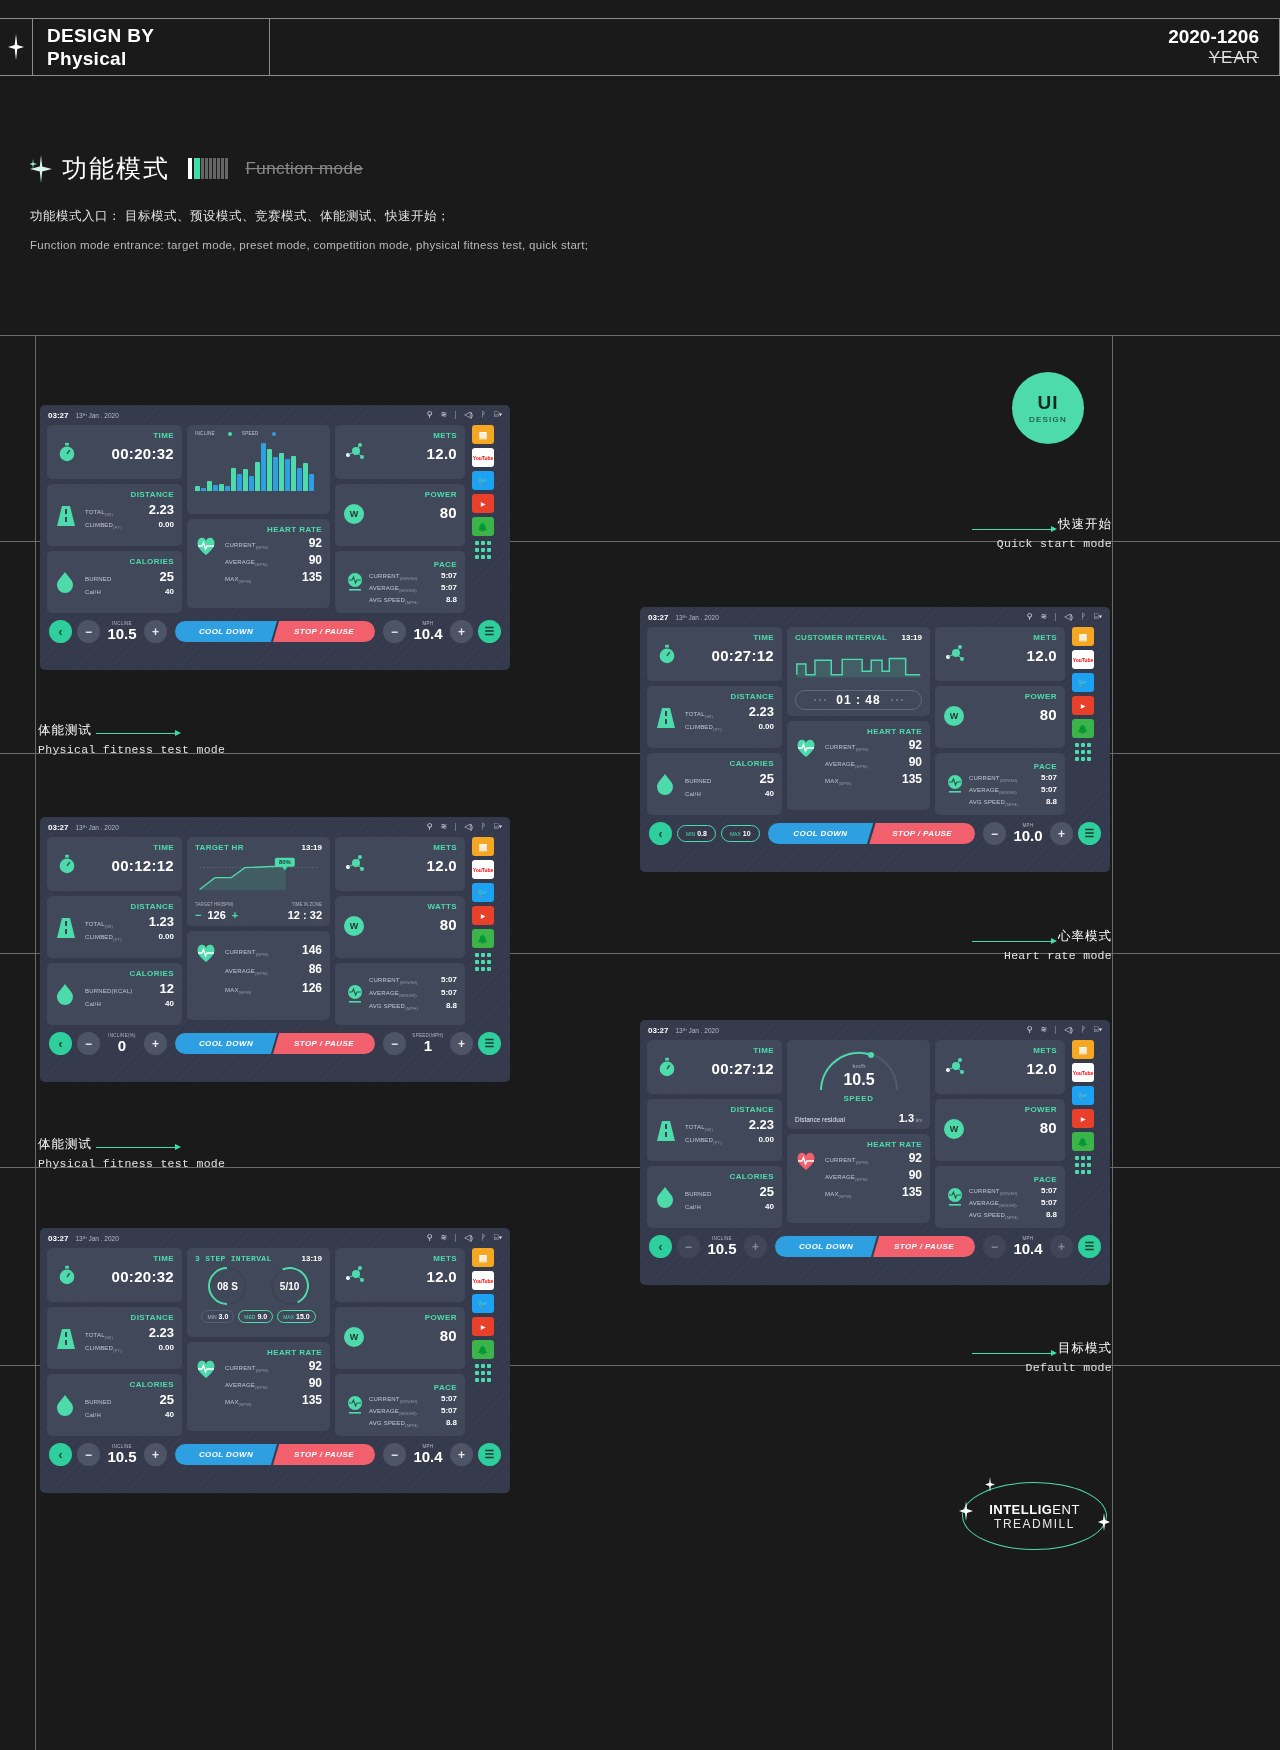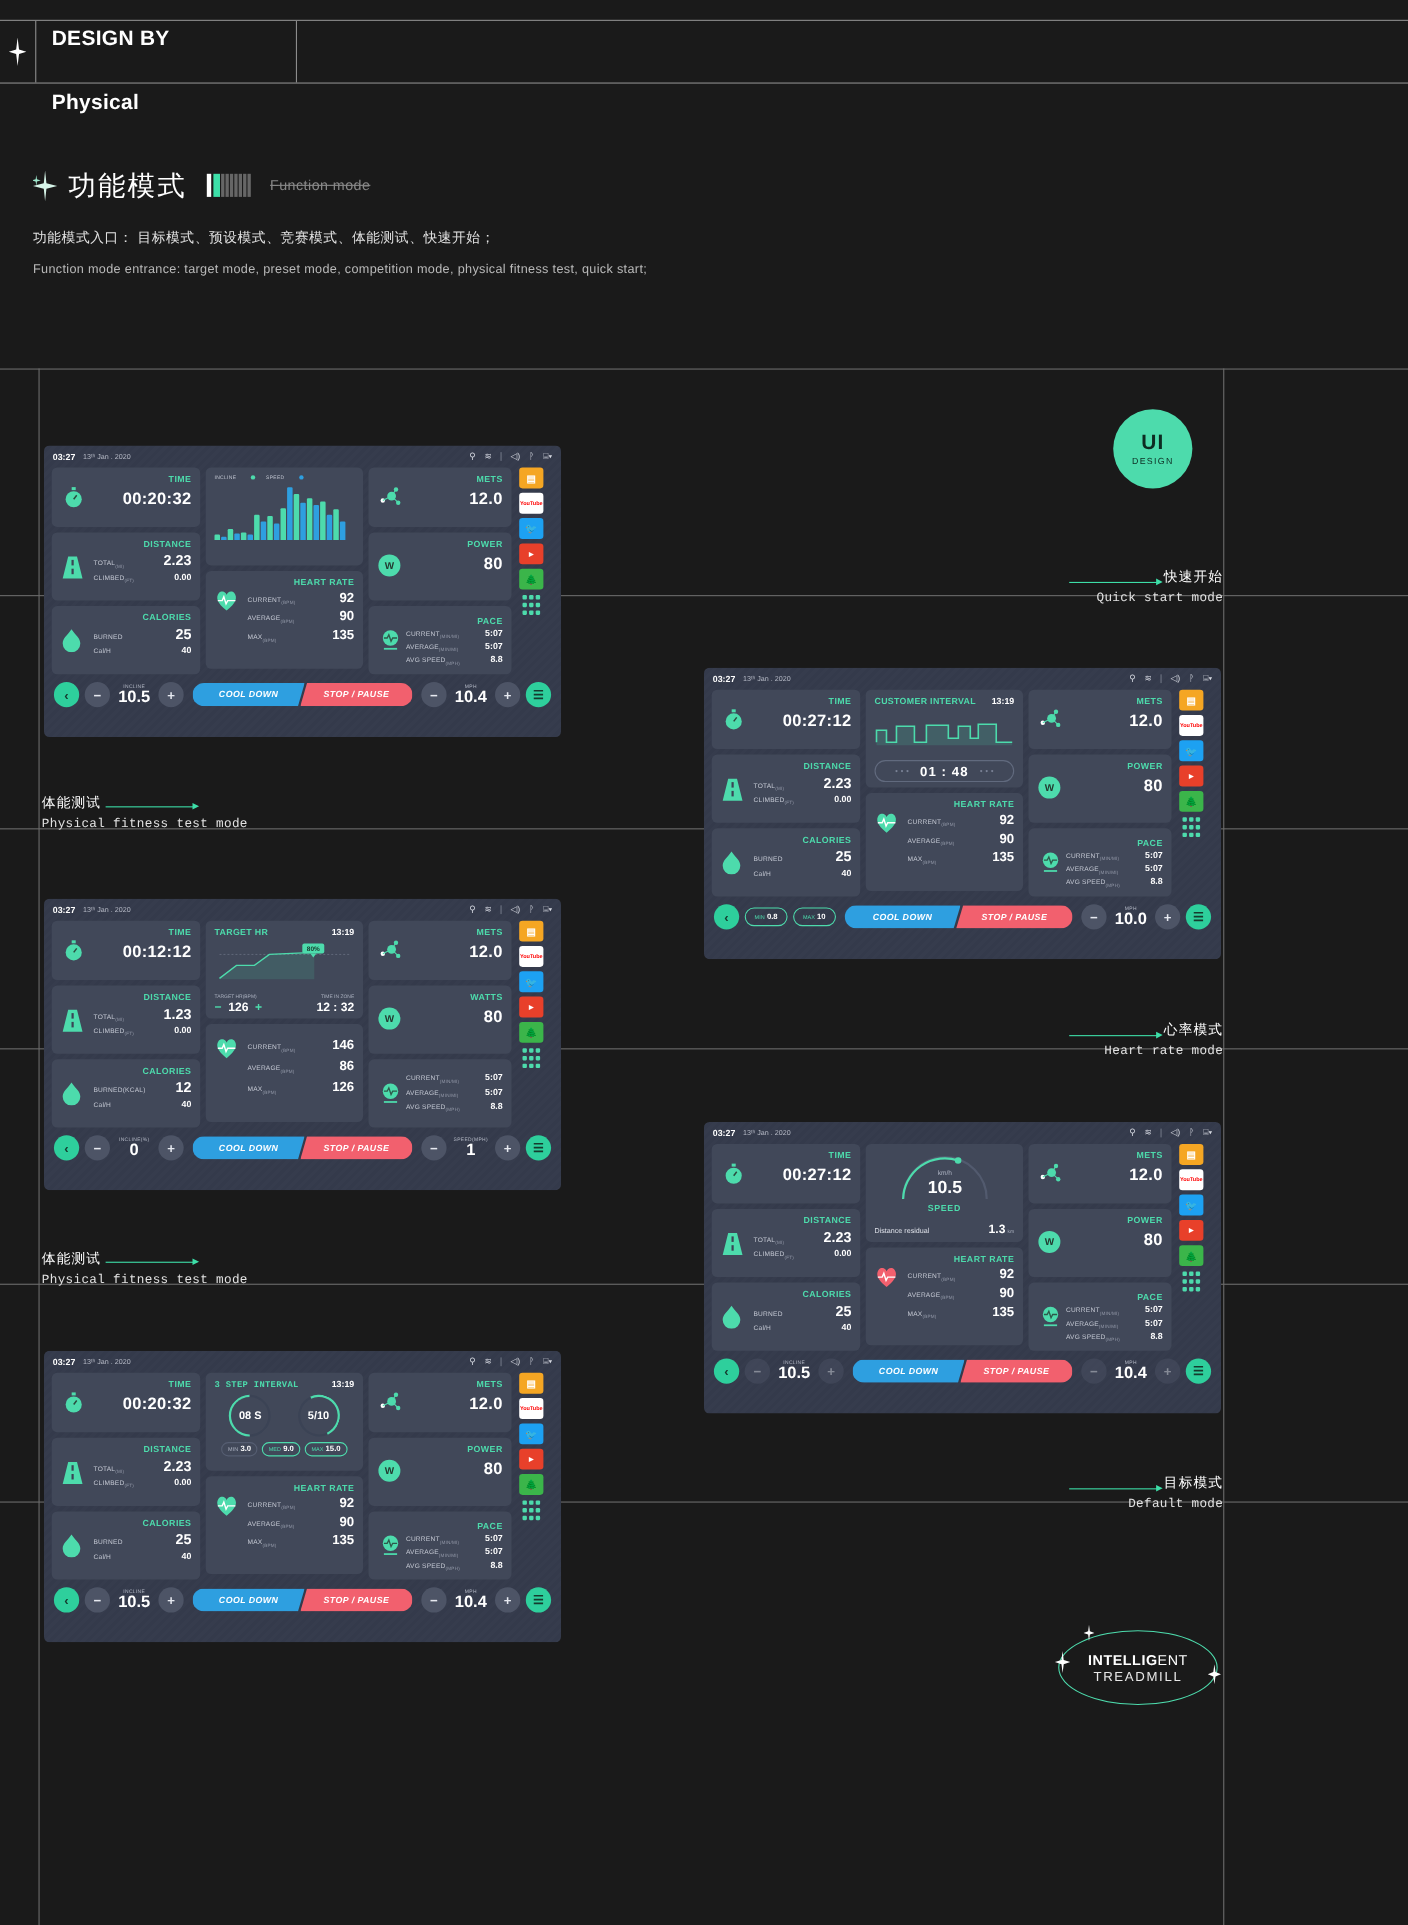--- a/index.html
+++ b/index.html
@@ -19,37 +19,37 @@
     display: flex; align-items: stretch;
   }
   .hdr-star {
     width: 32px; display: flex; align-items: center; justify-content: center;
   }
   .hdr-title {
     width: 238px; border-left: 1px solid #8c8c8c; border-right: 1px solid #8c8c8c;
     display: flex; flex-direction: column; justify-content: center;
     padding-left: 14px;
   }
-  .hdr-title span { font-size: 19px; font-weight: bold; letter-spacing: .3px; line-height: 1.22; margin-top: 35px; }
+  .hdr-title span { font-size: 19px; font-weight: bold; letter-spacing: .3px; line-height: 1.22; }
   .hdr-right {
     flex: 1; border-right: 1px solid #8c8c8c;
     display: flex; flex-direction: column; align-items: flex-end; justify-content: center;
     padding-right: 20px;
   }
   .hdr-right .date { font-size: 19px; font-weight: bold; }
   .hdr-right .year { font-size: 17px; color: #ddd; text-decoration: line-through; letter-spacing: 1px;}
 
   
   .sect { position: absolute; left: 30px; top: 152px; display: flex; align-items: center; gap: 10px;}
   .sect .cn { font-size: 25px; letter-spacing: 2px; }
   .sect .bars { display: flex; align-items: center; height: 21px; gap: 1.5px; margin: 0 8px;}
   .sect .bars i { display: block; width: 2.5px; height: 21px; background: #666; }
   .sect .bars i.w { background: #fff; width: 4px;}
   .sect .bars i.g { background: #3ddfa8; width: 6px;}
-  .sect .en { font-size: 13px; color: #888; text-decoration: line-through; letter-spacing: .4px;}
+  .sect .en { font-size: 17px; color: #888; text-decoration: line-through; letter-spacing: .4px;}
 
   .desc1 { position: absolute; left: 30px; top: 208px; font-size: 12.5px; color: #e2e2e2; letter-spacing: .5px;}
   .desc2 { position: absolute; left: 30px; top: 239px; font-size: 11.5px; color: #b9b9b9; letter-spacing: .3px;}
 
   
   .frame-v { position: absolute; width: 1px; background: #6b6b6b; }
   .frame-h { position: absolute; height: 1px; background: #6b6b6b; }
 
   
   .uibadge {
@@ -228,20 +228,24 @@
 
 <div class="hdr">
   <div class="hdr-star">
     <svg width="16" height="26" viewBox="0 0 16 26">
         <path d="M8 0 L9.3 11 L16 13 L9.3 15 L8 26 L6.7 15 L0 13 L6.7 11 Z" fill="#fff"></path>
       </svg>
   </div>
   <div class="hdr-title">
     <span>DESIGN BY</span>
     <span>Physical</span>
+  </div>
+  <div class="hdr-right">
+    <div class="date">2020-1206</div>
+    <div class="year">YEAR</div>
   </div>
 </div>
 
 <div class="sect">
   <svg width="22" height="28" viewBox="0 0 22 28">
     <path d="M11 0 L12.2 11.5 L22 14 L12.2 16.5 L11 28 L9.8 16.5 L0 14 L9.8 11.5 Z" fill="#d7f5e9"></path>
     <path d="M3 4 L3.6 8 L7 9 L3.6 10 L3 14 L2.4 10 L-1 9 L2.4 8 Z" fill="#9fe8cd"></path>
   </svg>
   <div class="cn">功能模式</div>
   <div class="bars">

